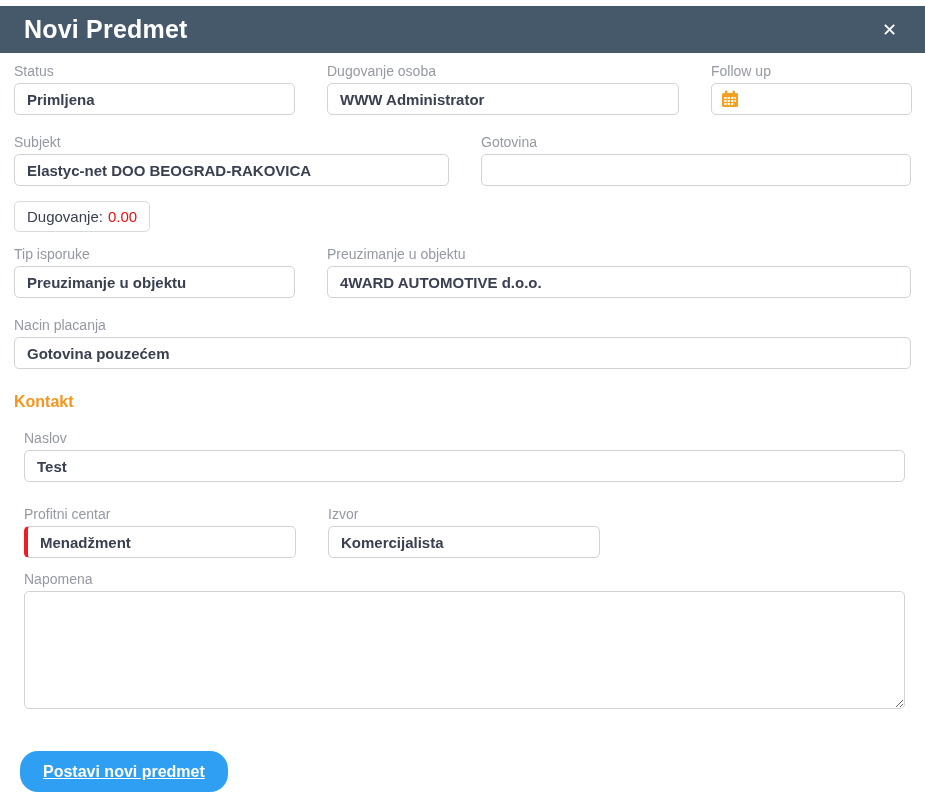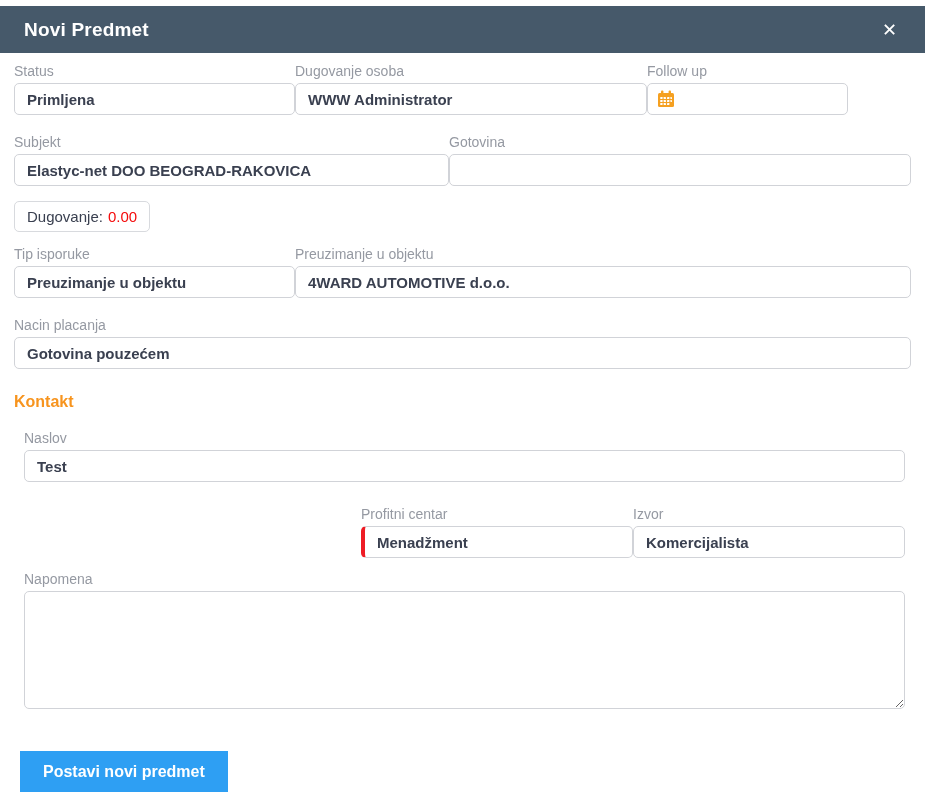--- a/index.html
+++ b/index.html
@@ -14,21 +14,21 @@
   .modal-header {
     height: 47px;
     background: #46596a;
     display: flex;
     align-items: center;
     justify-content: space-between;
     padding: 0 24px 0 24px;
   }
   .modal-title {
     color: #ffffff;
-    font-size: 19px;
+    font-size: 25px;
     font-weight: 600;
     letter-spacing: 0.2px;
     text-align: center;
   }
   .close-btn {
     color: #ffffff;
     font-size: 18px;
     font-weight: 700;
     cursor: pointer;
     line-height: 1;
@@ -52,21 +52,21 @@
     padding: 12px 12px;
     font-family: "Liberation Sans", "DejaVu Sans", sans-serif;
     font-size: 15px;
     font-weight: 600;
     color: #3a4050;
     background: #ffffff;
     outline: none;
   }
   .text-input.invalid { border-left: 4px solid #ee1c25; border-radius: 5px 5px 5px 5px; }
 
-  .form-row { display: flex; margin-bottom: 19px; }
+  .form-row { display: flex; gap: 32px; margin-bottom: 19px; }
   .w-status { width: 281px; flex: 0 0 auto; }
   .w-odg    { width: 352px; flex: 0 0 auto; }
   .w-follow { width: 201px; flex: 0 0 auto; }
   .w-subj   { width: 435px; flex: 0 0 auto; }
   .grow     { flex: 1 1 auto; }
   .w-tip    { width: 281px; flex: 0 0 auto; }
   .w-half   { width: 272px; flex: 0 0 auto; }
 
   .input-with-icon { position: relative; }
   .input-with-icon .text-input { padding-left: 36px; }
@@ -113,27 +113,28 @@
     color: #3a4050;
     resize: both;
     outline: none;
   }
 
   .submit-btn {
     margin: 42px 0 0 6px;
     background: #2e9ff3;
     color: #ffffff;
     border: none;
-    border-radius: 0;
+    border-radius: 18px;
     height: 41px;
     padding: 0 23px;
     font-family: "Liberation Sans", "DejaVu Sans", sans-serif;
     font-size: 16px;
     font-weight: 600;
     cursor: pointer;
+    text-decoration: underline;
   }
 </style>
 </head>
 <body>
 
 <div class="top-strip"></div>
 
 <div class="modal">
   <div class="modal-header">
     <div class="modal-title">Novi Predmet</div>
@@ -223,21 +224,21 @@
 
     <div class="indent-group">
 
       <div class="form-row" style="margin-bottom:24px;">
         <div class="grow">
           <label class="field-label">Naslov</label>
           <input class="text-input" type="text" value="Test" style="">
         </div>
       </div>
 
-      <div class="form-row" style="margin-bottom:13px;justify-content:flex-end;">
+      <div class="form-row" style="margin-bottom:13px;">
         <div class="w-half">
           <label class="field-label">Profitni centar</label>
           <input class="text-input invalid" type="text" value="Menadžment" style="">
         </div>
         <div class="w-half">
           <label class="field-label">Izvor</label>
           <input class="text-input" type="text" value="Komercijalista" style="">
         </div>
       </div>
 

